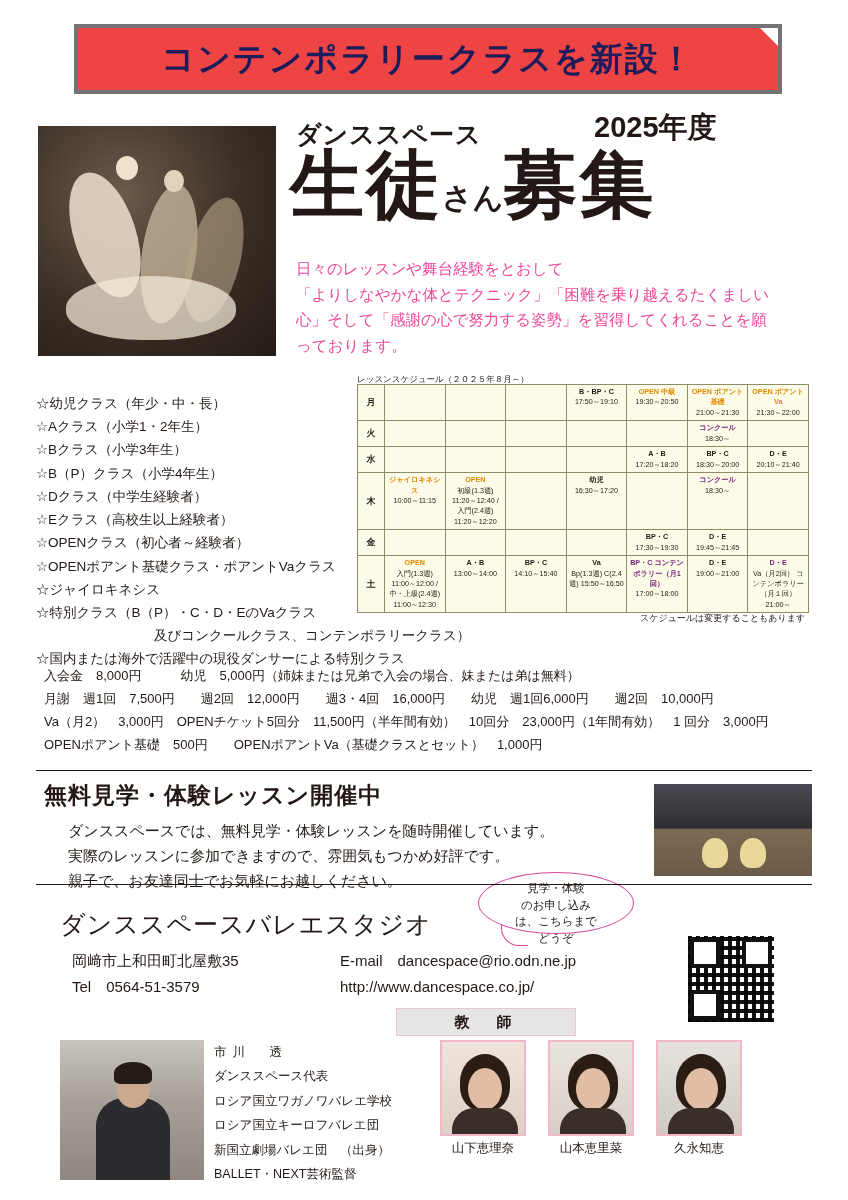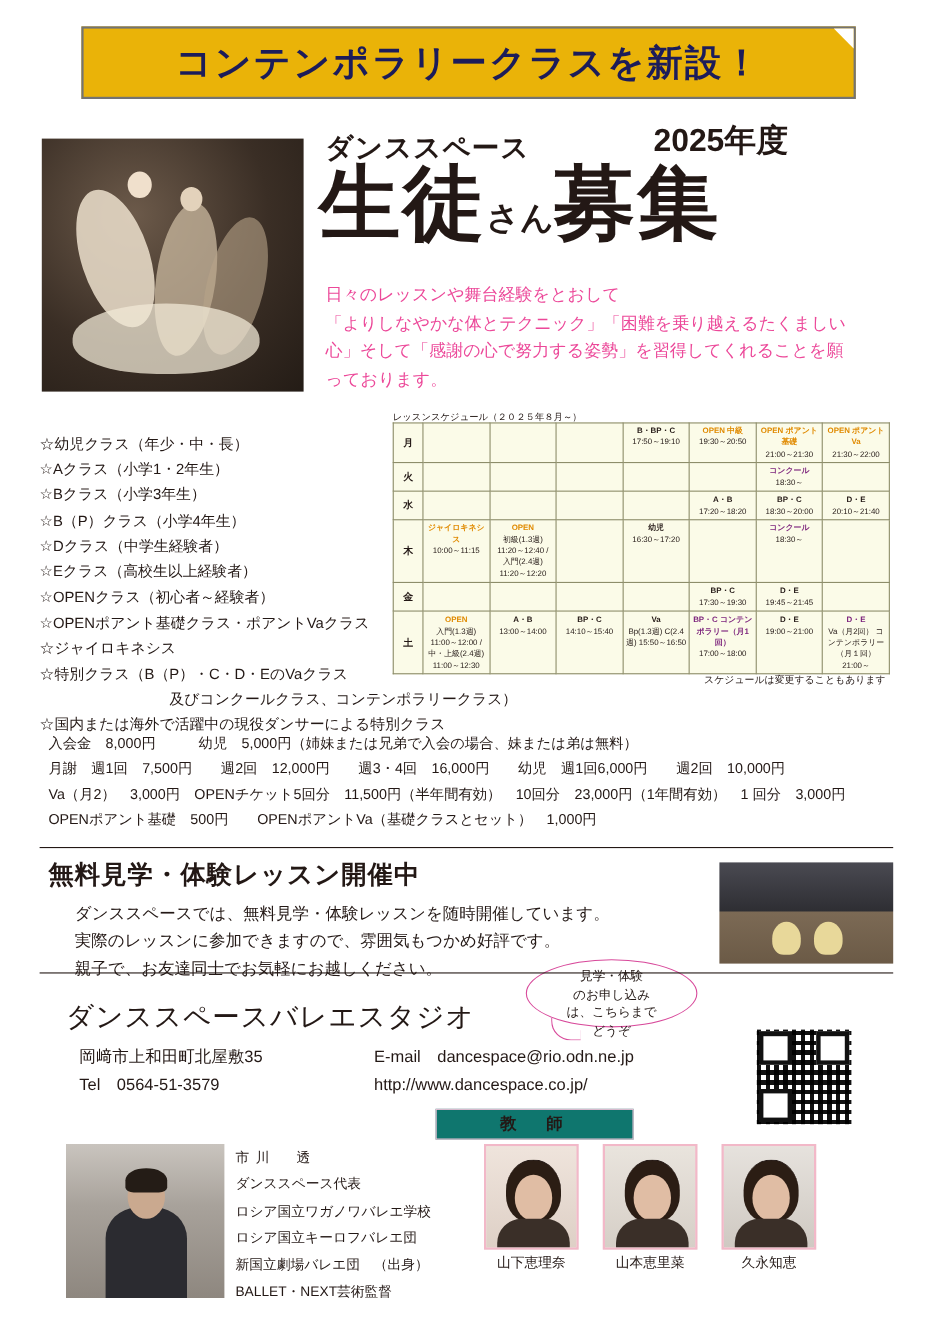--- a/index.html
+++ b/index.html
@@ -13,22 +13,22 @@
     position: relative;
     font-family: "Liberation Sans", sans-serif;
     color: #231815;
     overflow: hidden;
   }
   
   .banner {
     position: absolute;
     left: 74px; top: 24px;
     width: 700px; height: 62px;
-    background: #eab308;
-    border: 2px solid #737373;
+    background: #ef4444;
+    border: 4px solid #737373;
   }
   .banner .corner {
     position: absolute;
     right: 0; top: 0;
     width: 0; height: 0;
     border-top: 18px solid #ffffff;
     border-left: 18px solid transparent;
   }
   .banner-text {
     position: absolute;
@@ -266,21 +266,21 @@
   }
   .qr .e1 { left: 2px; top: 2px; }
   .qr .e2 { right: 2px; top: 2px; }
   .qr .e3 { left: 2px; bottom: 2px; }
 
   
   .teacher-ribbon {
     position: absolute;
     left: 396px; top: 1008px;
     width: 178px; height: 26px;
-    background: #0f766e;
+    background: #e5e5e5;
     border: 1px solid #eec3d7;
   }
   .teacher-ribbon span {
     display: block;
     text-align: center;
     font-size: 15px;
     font-weight: bold;
     letter-spacing: 6px;
     line-height: 26px;
   }

